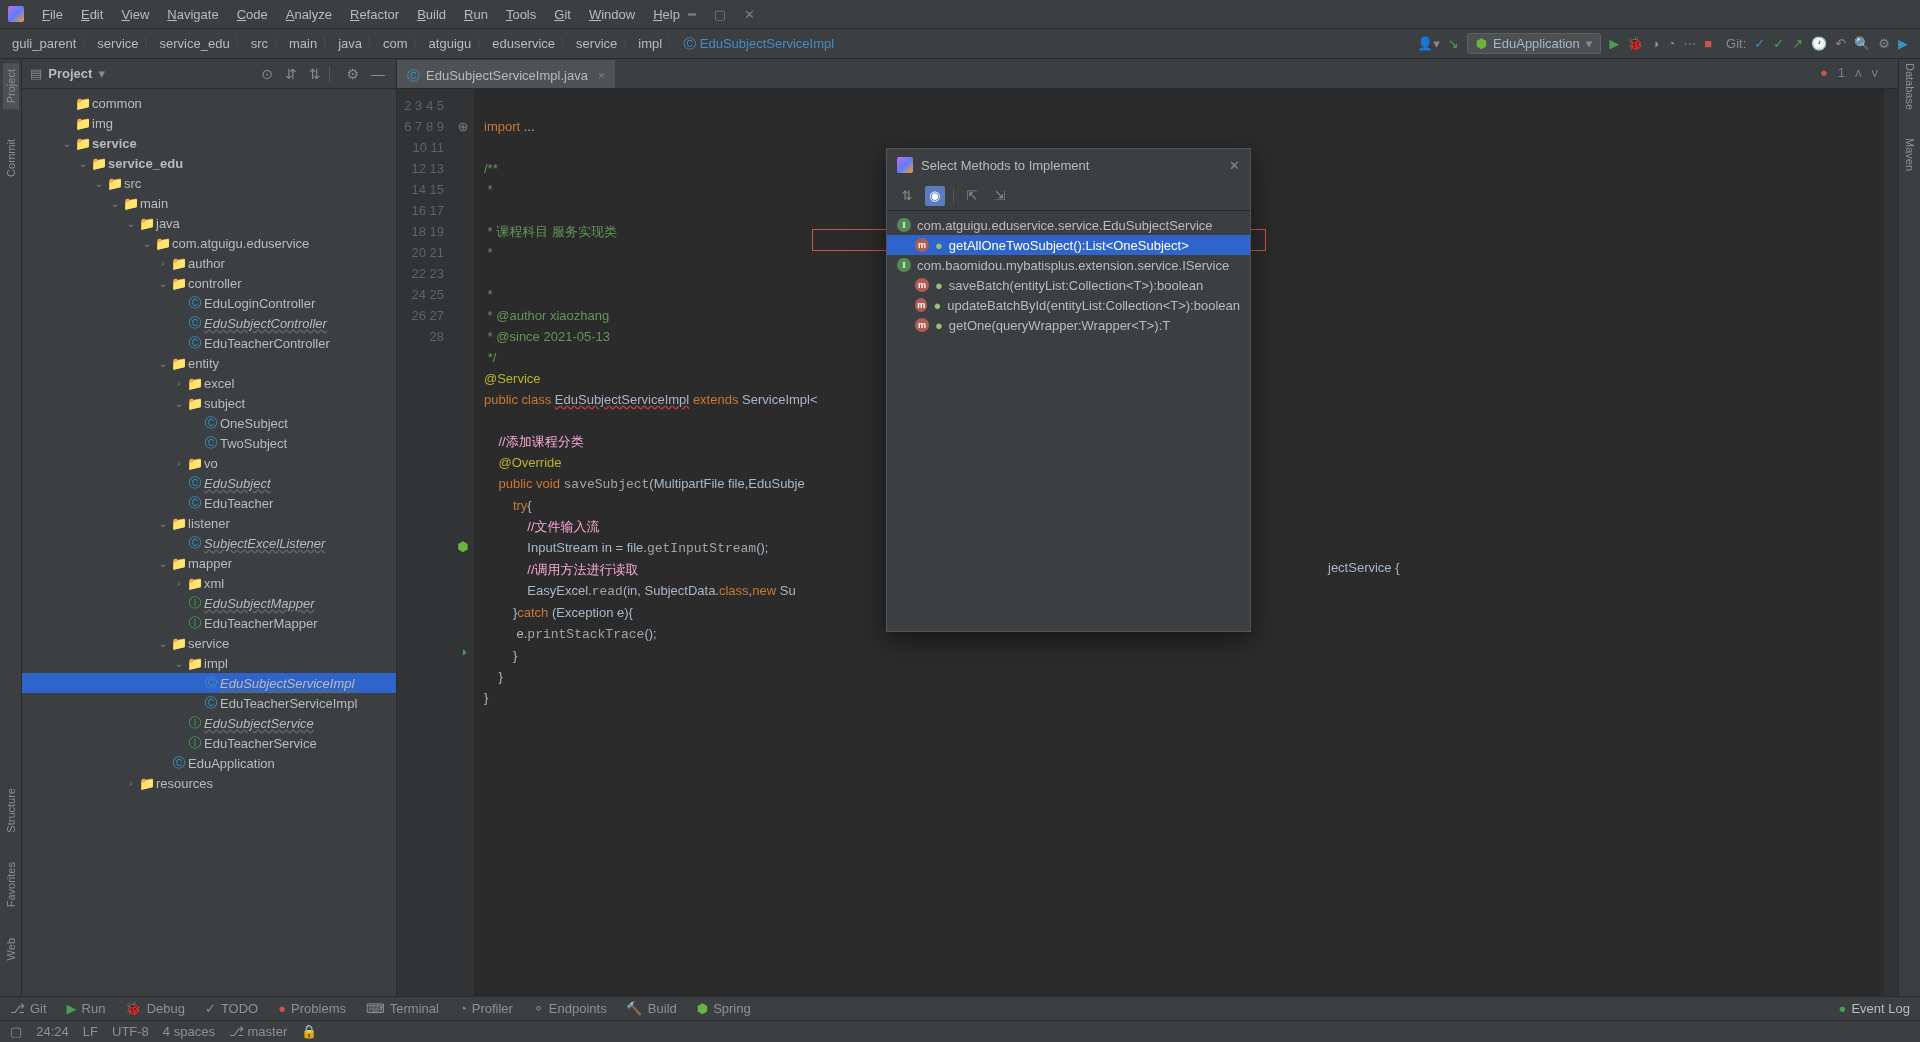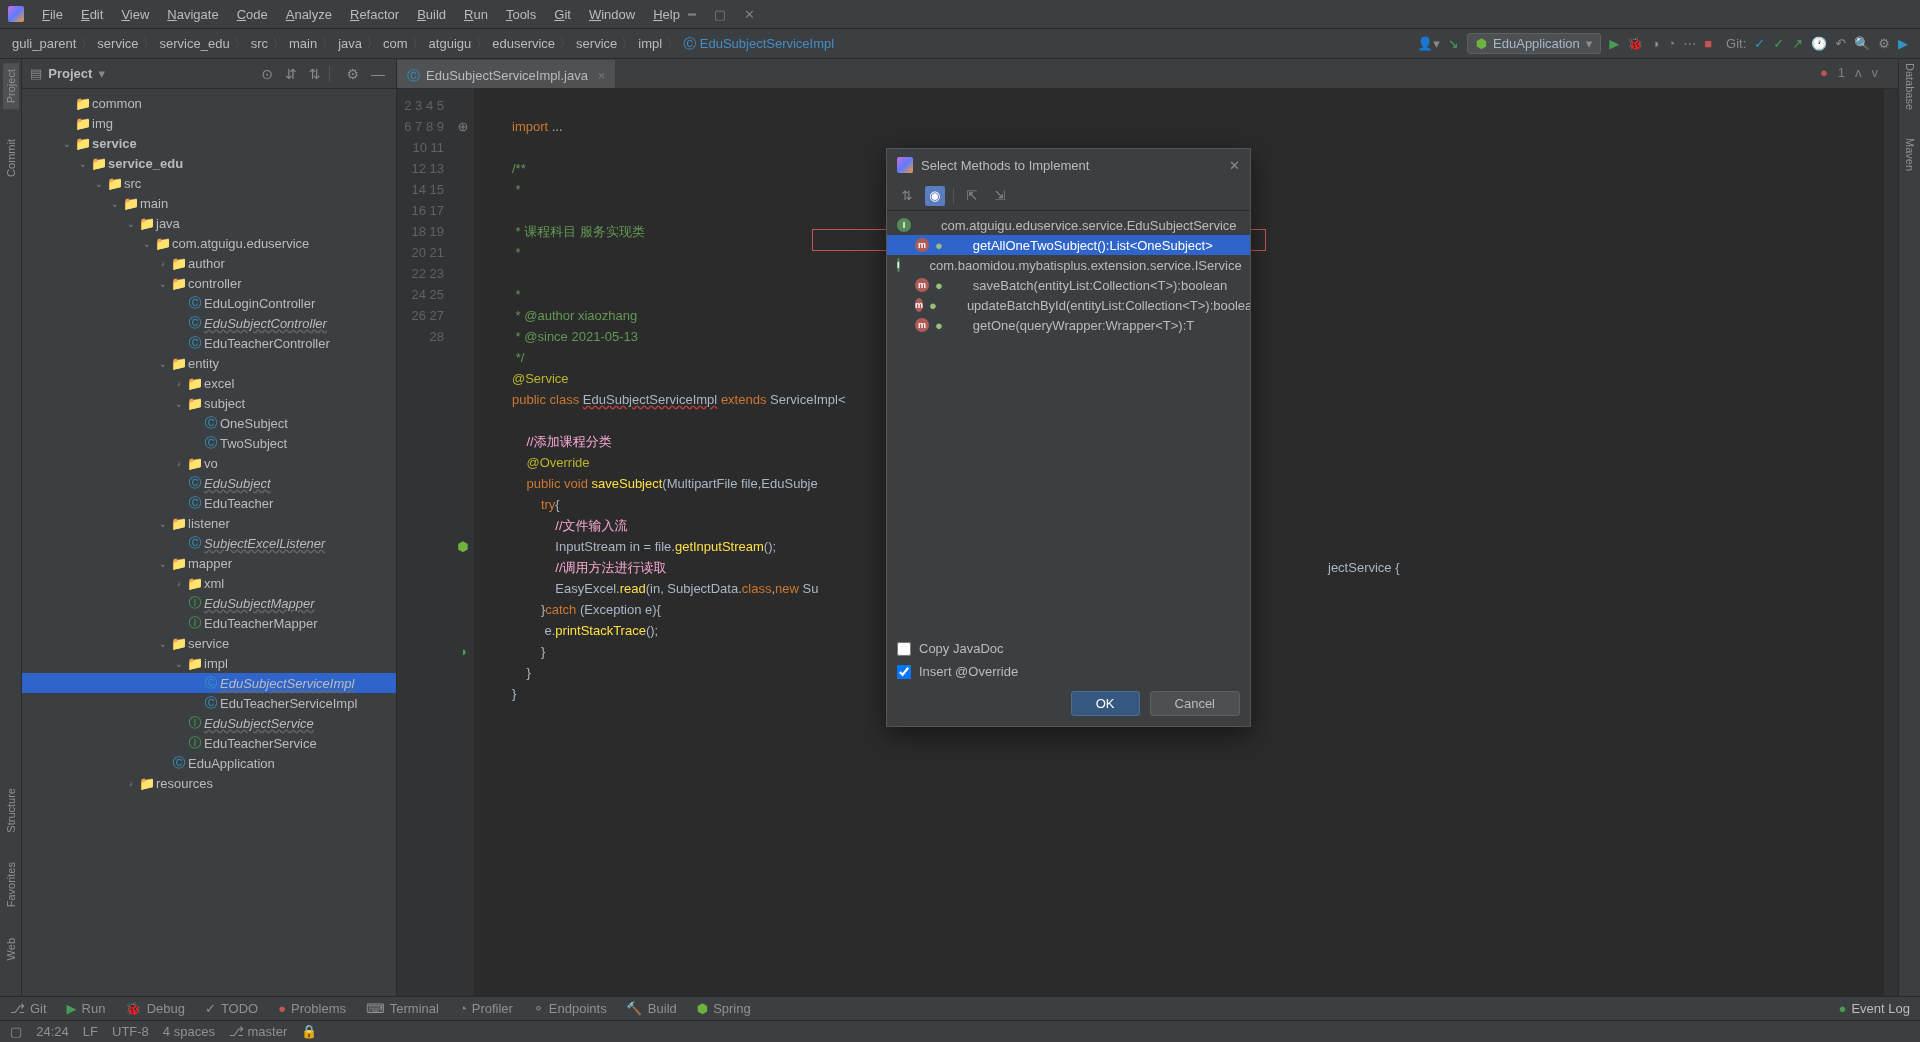--- a/index.html
+++ b/index.html
@@ -64,21 +64,21 @@
 .edtab .tclose { color: #7a7a7a; margin-left: 4px; }
 .edbody { display: flex; flex: 1; position: relative; font-family: "JetBrains Mono", Consolas, monospace; font-size: 14px; }
 .gutter { width: 55px; background: #313335; text-align: right; color: #606366; padding: 6px 8px 6px 0; line-height: 21px; position: relative; }
 .gicons { width: 22px; background: #313335; padding: 6px 2px; line-height: 21px; font-size: 11px; }
 .gicons div { height: 21px; text-align: center; }
 .codearea { flex: 1; padding: 6px 10px; line-height: 21px; white-space: pre; color: #a9b7c6; position: relative; }
 .kw { color: #cc7832; }
 .cmt { color: #f9a8d4; font-style: normal; }
 .doc { color: #629755; }
 .anno { color: #bbb529; }
-.id { color: #fde047; }
+.id { color: #a3a3a3; font-family: Liberation Mono, monospace; }
 .err { text-decoration: underline wavy #bc3f3c; }
 
 
 .errstrip { width: 14px; background: #313335; }
 .topwarn { position: absolute; top: 6px; right: 20px; display: flex; gap: 10px; align-items: center; color: #7f7f7f; font-size: 12px; }
 .topwarn .bad { color: #c75450; }
 
 
 .dialog { position: absolute; top: 148px; left: 886px; width: 365px; background: #3c3f41; border: 1px solid #555; box-shadow: 0 8px 24px rgba(0,0,0,.5); display: flex; flex-direction: column; z-index: 50; }
 .dlg-title { height: 32px; display: flex; align-items: center; padding: 0 10px; gap: 8px; }
@@ -87,21 +87,21 @@
 .dlg-title .x { color: #8a8a8a; cursor: pointer; }
 .dlg-toolbar { height: 30px; display: flex; align-items: center; gap: 8px; padding: 0 10px; border-bottom: 1px solid #2b2b2b; }
 .dlg-toolbar .ti { width: 20px; height: 20px; display: flex; align-items: center; justify-content: center; color: #8a8a8a; border-radius: 2px; }
 .dlg-toolbar .ti.on { background: #5a7dbf; color: #fff; }
 .dlg-tree { padding: 4px 0; height: 420px; overflow: auto; }
 .dlg-row { display: flex; align-items: center; height: 20px; padding: 0 10px; gap: 6px; font-size: 13px; }
 .dlg-row.sel { background: #2f65ca; color: #fff; }
 .dlg-row .mico { width: 14px; height: 14px; border-radius: 50%; display: flex; align-items: center; justify-content: center; font-size: 9px; font-weight: bold; color: #fff; }
 .dlg-row .mico.m { background: #b05c56; }
 .dlg-row .mico.i { background: #548a54; }
-.dlg-row .txt { color: #bbbbbb; margin-left: 24px; }
+.dlg-row .txt { color: #bbbbbb; }
 .dlg-row.sel .txt { color: #fff; }
 .dlg-sub { padding-left: 28px; }
 .dlg-bottom { padding: 10px; display: flex; flex-direction: column; gap: 8px; }
 .dlg-check { display: flex; align-items: center; gap: 8px; color: #bbbbbb; }
 .dlg-check input { width: 14px; height: 14px; }
 .dlg-btns { display: flex; justify-content: flex-end; gap: 10px; margin-top: 4px; }
 .btn { padding: 4px 24px; border-radius: 3px; border: 1px solid #5e6060; background: #4c5052; color: #bbbbbb; cursor: pointer; }
 .btn.primary { background: #365880; border-color: #4c708c; color: #fff; }
 
 
@@ -496,21 +496,21 @@
 
 
 
 
 
 jectService {
 
 
 
 
-</div><div style="white-space: pre; margin-left: 28px;">
+</div><div style="white-space: pre;">
 <span class="kw">import</span> ...
 
 <span class="doc">/**</span>
 <span class="doc"> * <p>
 <span class="doc"> * 课程科目 服务实现类</span>
 <span class="doc"> * </span></p></span>
 <span class="doc"> *</span>
 <span class="doc"> * <span class="doc">@author</span> xiaozhang</span>
 <span class="doc"> * <span class="doc">@since</span> 2021-05-13</span>
  <span class="doc">*/</span>
@@ -635,29 +635,15 @@
       <span class="mico m">m</span>
       <span style="color:#9ac077">●</span>
       <span class="txt">updateBatchById(entityList:Collection&lt;T&gt;):boolean</span>
     </div>
     <div class="dlg-row dlg-sub">
       <span class="mico m">m</span>
       <span style="color:#9ac077">●</span>
       <span class="txt">getOne(queryWrapper:Wrapper&lt;T&gt;):T</span>
     </div>
   </div>
-  <div class="dlg-bottom">
-    <label class="dlg-check">
-      <input type="checkbox" style="">
-      <span>Copy JavaDoc</span>
-    </label>
-    <label class="dlg-check">
-      <input type="checkbox" checked="" style="">
-      <span>Insert @Override</span>
-    </label>
-    <div class="dlg-btns">
-      <button class="btn primary">OK</button>
-      <button class="btn">Cancel</button>
-    </div>
-  </div>
 </div>
 
 <div class="redbox" style="top:229px; left:812px; width:454px; height:22px;"></div>
 
 </body></html>

